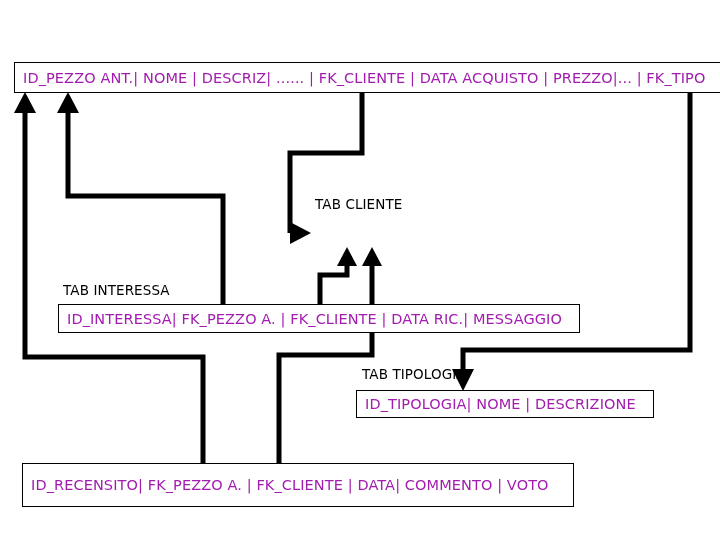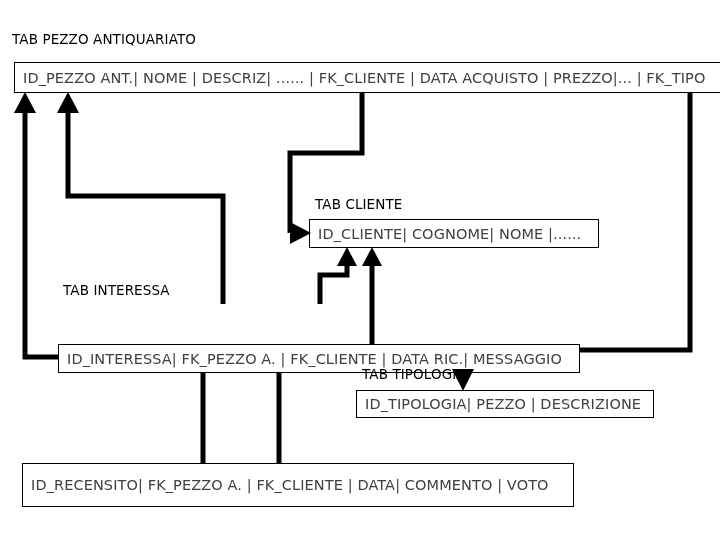--- a/index.html
+++ b/index.html
@@ -30,21 +30,21 @@
     box-sizing: border-box;
     border: 1.5px solid #000000;
     background: #ffffff;
     display: flex;
     align-items: center;
     z-index: 5;
     overflow: visible;
   }
   .tablebox .cols {
     font-size: 14.5px;
-    color: #404040;
+    color: #a21caf;
     white-space: nowrap;
     padding-left: 8px;
     letter-spacing: 0.1px;
   }
   
   #tbl-pezzo {
     left: 14px;
     top: 62px;
     width: 730px;
     height: 31px;
@@ -53,21 +53,20 @@
     left: 309px;
     top: 219px;
     width: 290px;
     height: 29px;
   }
   #tbl-interessa {
     left: 58px;
     top: 304px;
     width: 522px;
     height: 29px;
-    margin-top: 40px;
   }
   #tbl-tipologia {
     left: 356px;
     top: 390px;
     width: 298px;
     height: 28px;
   }
   #tbl-recensito {
     left: 22px;
     top: 463px;
@@ -115,38 +114,34 @@
 
     <path d="M 362 93 L 362 153 L 290 153 L 290 233"></path>
 
     <path d="M 320 304 L 320 275 L 347 275 L 347 256"></path>
 
     <path d="M 279 463 L 279 355 L 372 355 L 372 256"></path>
 
     <path d="M 690 93 L 690 350 L 463 350 L 463 380"></path>
   </svg>
 
-  <div class="caption" style="left:12px; top:31px;">TAB PEZZO ANTIQUARIATO</div>
   <div class="tablebox" id="tbl-pezzo">
     <span class="cols">ID_PEZZO ANT.| NOME | DESCRIZ| ...... | FK_CLIENTE | DATA ACQUISTO | PREZZO|... | FK_TIPO</span>
   </div>
 
   <div class="caption" style="left:315px; top:196px;">TAB CLIENTE</div>
-  <div class="tablebox" id="tbl-cliente">
-    <span class="cols">ID_CLIENTE| COGNOME| NOME |......</span>
-  </div>
 
   <div class="caption" style="left:63px; top:282px;">TAB INTERESSA</div>
   <div class="tablebox" id="tbl-interessa">
     <span class="cols">ID_INTERESSA| FK_PEZZO A. | FK_CLIENTE | DATA RIC.| MESSAGGIO</span>
   </div>
 
   <div class="caption" style="left:362px; top:366px;">TAB TIPOLOGIA</div>
   <div class="tablebox" id="tbl-tipologia">
-    <span class="cols">ID_TIPOLOGIA| PEZZO | DESCRIZIONE</span>
+    <span class="cols">ID_TIPOLOGIA| NOME | DESCRIZIONE</span>
   </div>
 
   <div class="tablebox" id="tbl-recensito">
     <span class="cols">ID_RECENSITO| FK_PEZZO A. | FK_CLIENTE | DATA| COMMENTO | VOTO</span>
   </div>
 
   <svg id="arrowheads" viewBox="0 0 720 540" xmlns="http://www.w3.org/2000/svg">
 
     <polygon points="25,92 14,113 36,113"></polygon>
 

